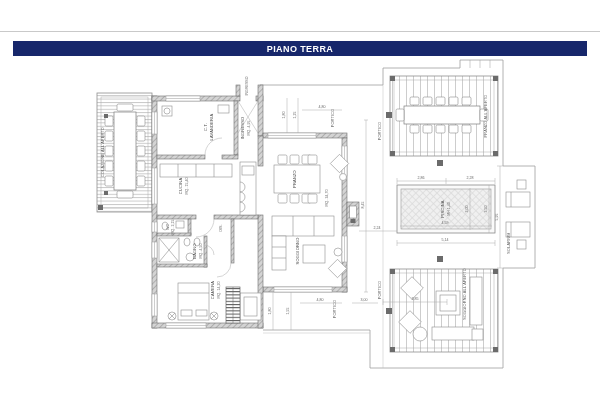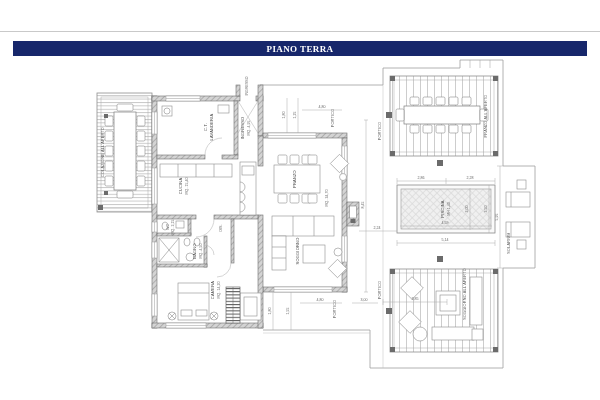--- a/index.html
+++ b/index.html
@@ -1,20 +1,20 @@
 <!DOCTYPE html>
 <html><head>
 <meta charset="utf-8">
 <style>
   html,body{margin:0;padding:0;background:#ffffff;width:600px;height:400px;overflow:hidden;}
   .page{position:relative;width:600px;height:400px;background:#fff;font-family:"Liberation Sans",sans-serif;}
   .top-rule{position:absolute;left:0;top:31px;width:600px;height:1px;background:#c9c9c9;}
   .header{position:absolute;left:13px;top:41px;width:574px;height:15px;background:#17276b;
           display:flex;align-items:center;justify-content:center;}
-  .header span{color:#ffffff;font-size:9px;font-weight:bold;letter-spacing:.4px;font-family:Liberation Serif, serif;}
+  .header span{color:#ffffff;font-size:9px;font-weight:bold;letter-spacing:.4px;}
   svg{position:absolute;left:0;top:0;}
   text{font-family:"Liberation Sans",sans-serif;fill:#4a4a4a;}
   .rlab{font-size:4px;letter-spacing:.2px;}
   .dlab{font-size:3.6px;fill:#666;}
   .plab{font-size:3.8px;fill:#555;letter-spacing:.2px;}
 </style>
 </head>
 <body>
 
 <div class="page">

